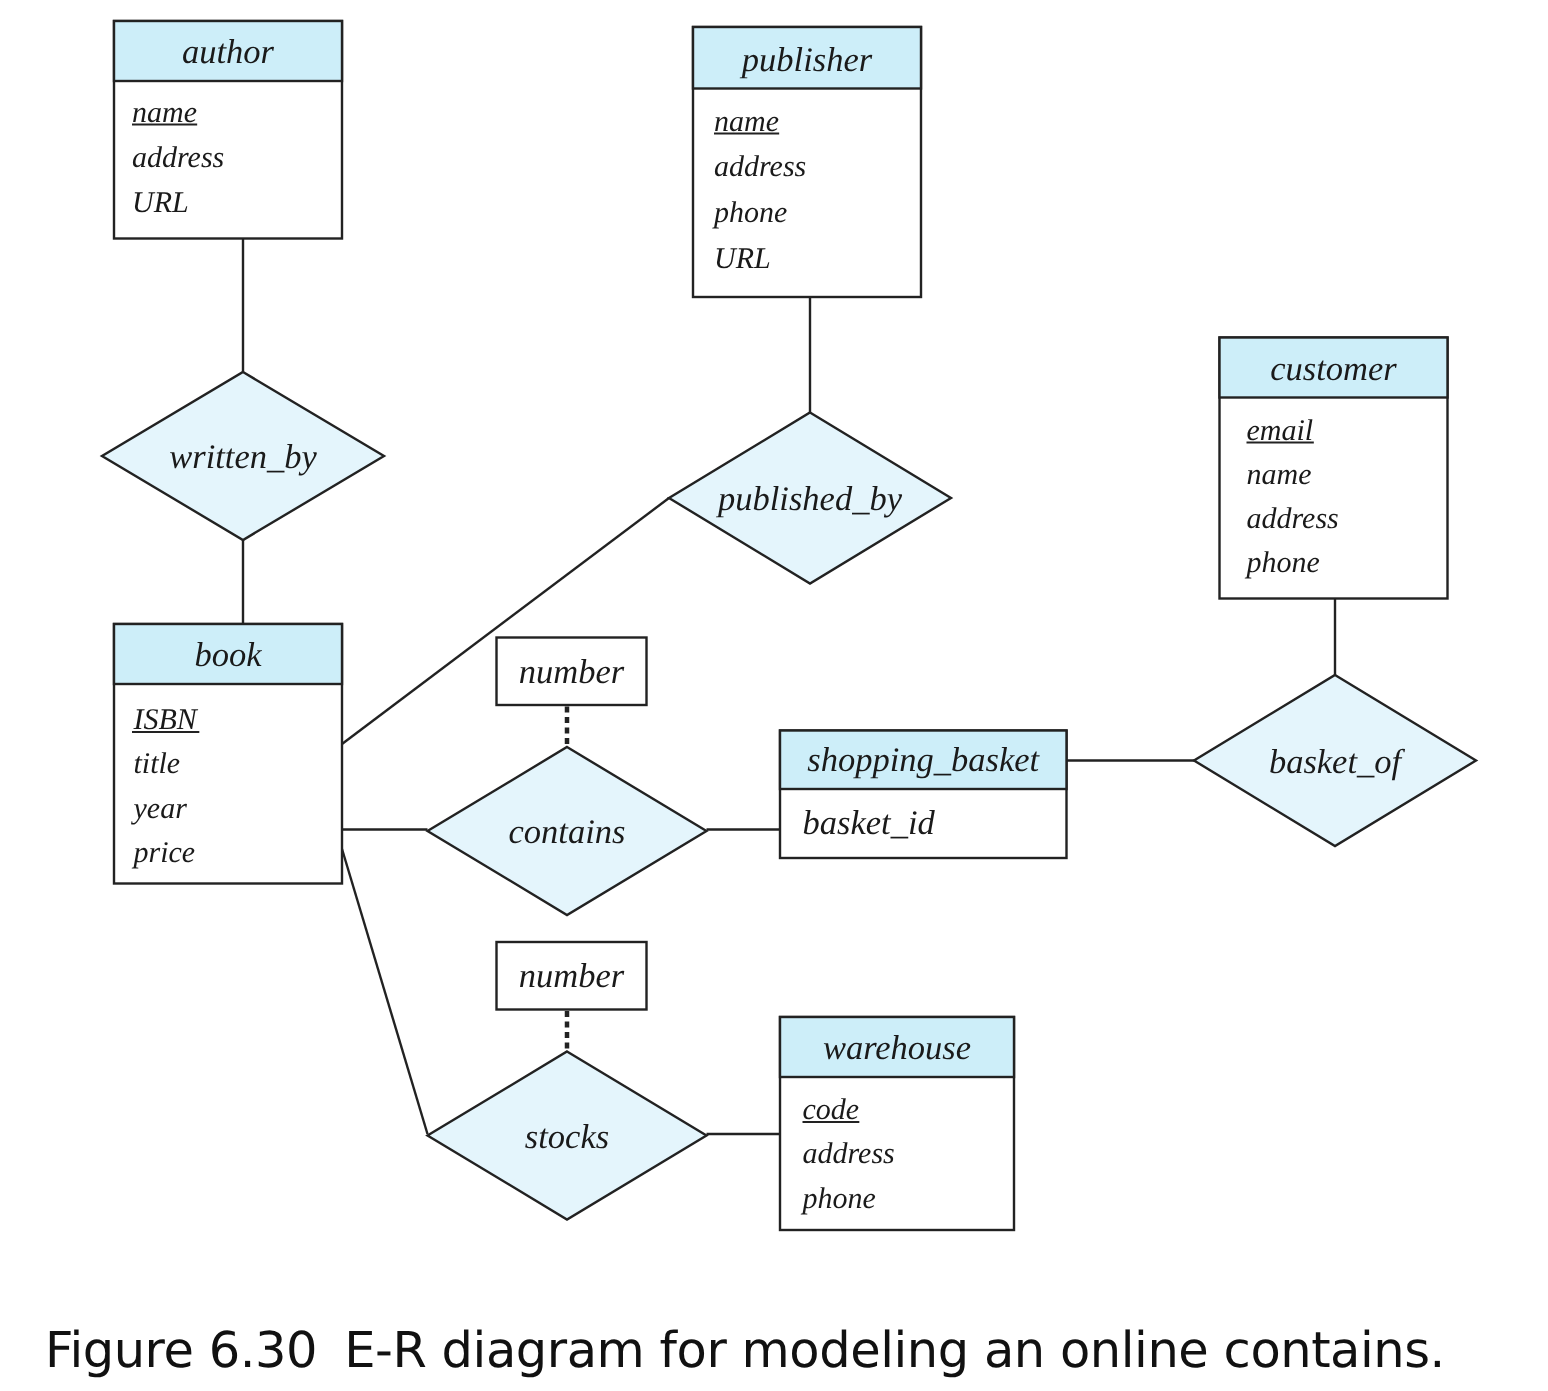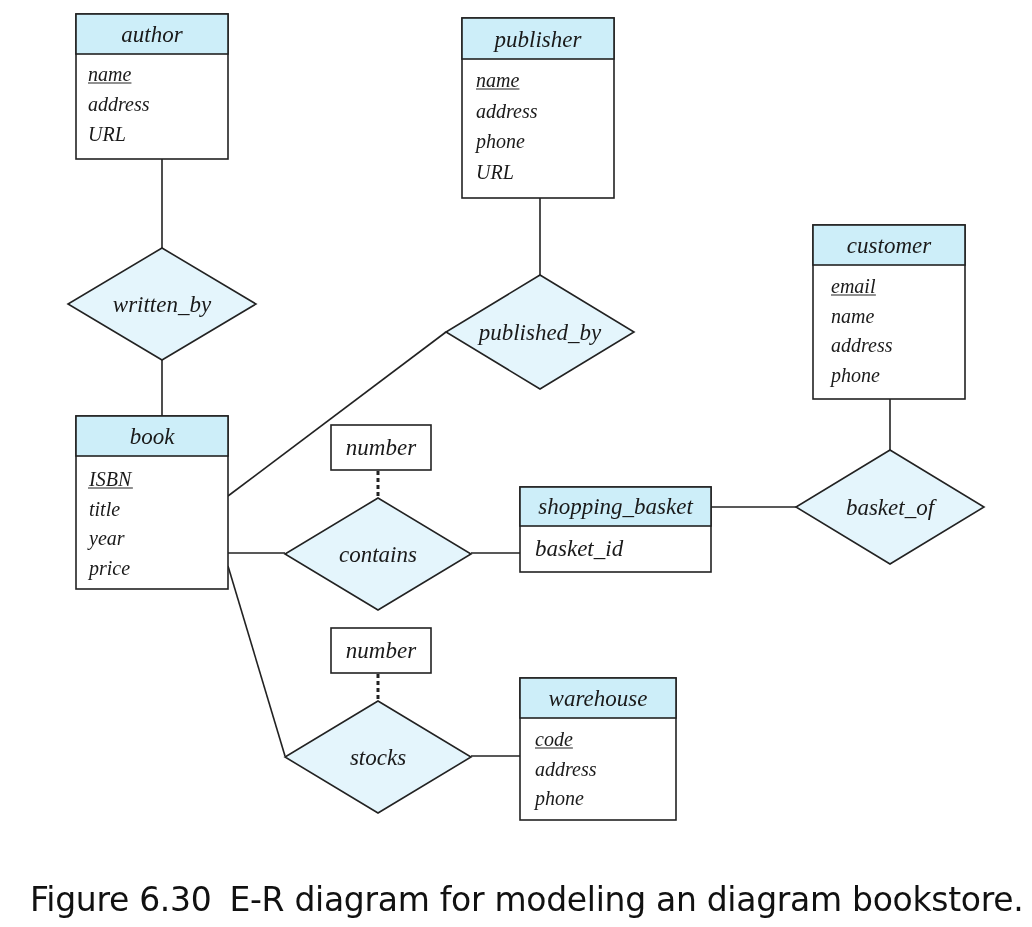--- a/index.html
+++ b/index.html
@@ -126,14 +126,14 @@
       <text class="lattr-text" x="381" y="455" text-anchor="middle">number</text>
     </g>
     <g>
       <rect x="331" y="628" width="100" height="45" fill="#fff" stroke="#222" stroke-width="1.6"></rect>
       <text class="lattr-text" x="381" y="658" text-anchor="middle">number</text>
     </g>
   </g>
 </svg>
 
 <div class="caption">
-  <span class="label">Figure 6.30</span><span>E-R diagram for modeling an diagram bookstore.</span>
+  <span class="label">Figure 6.30</span><span>E-R diagram for modeling an online contains.</span>
 </div>
 
 </body></html>

